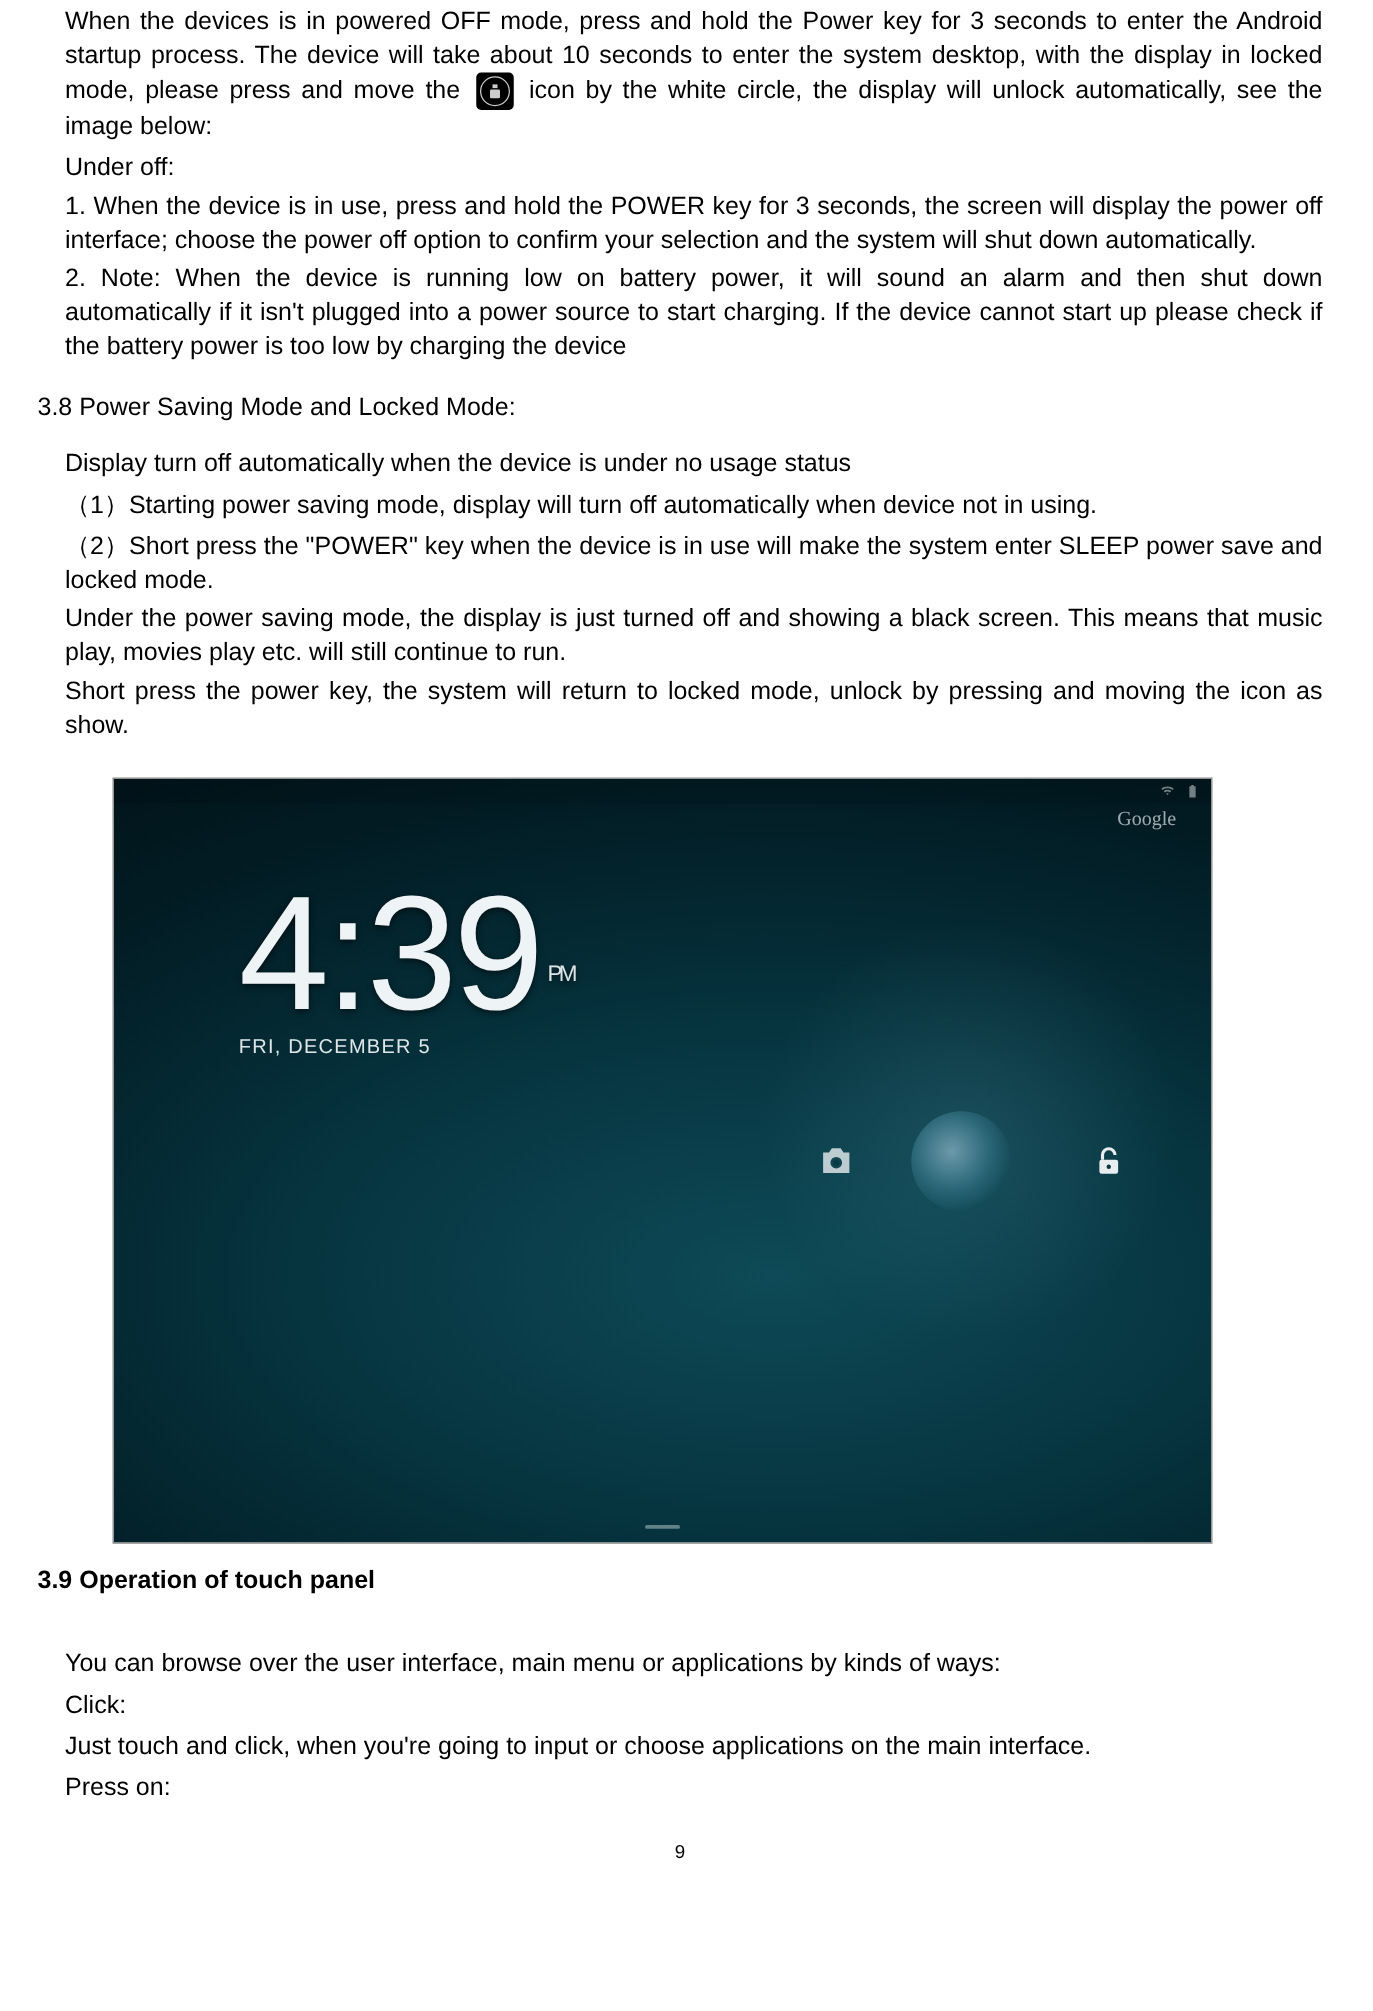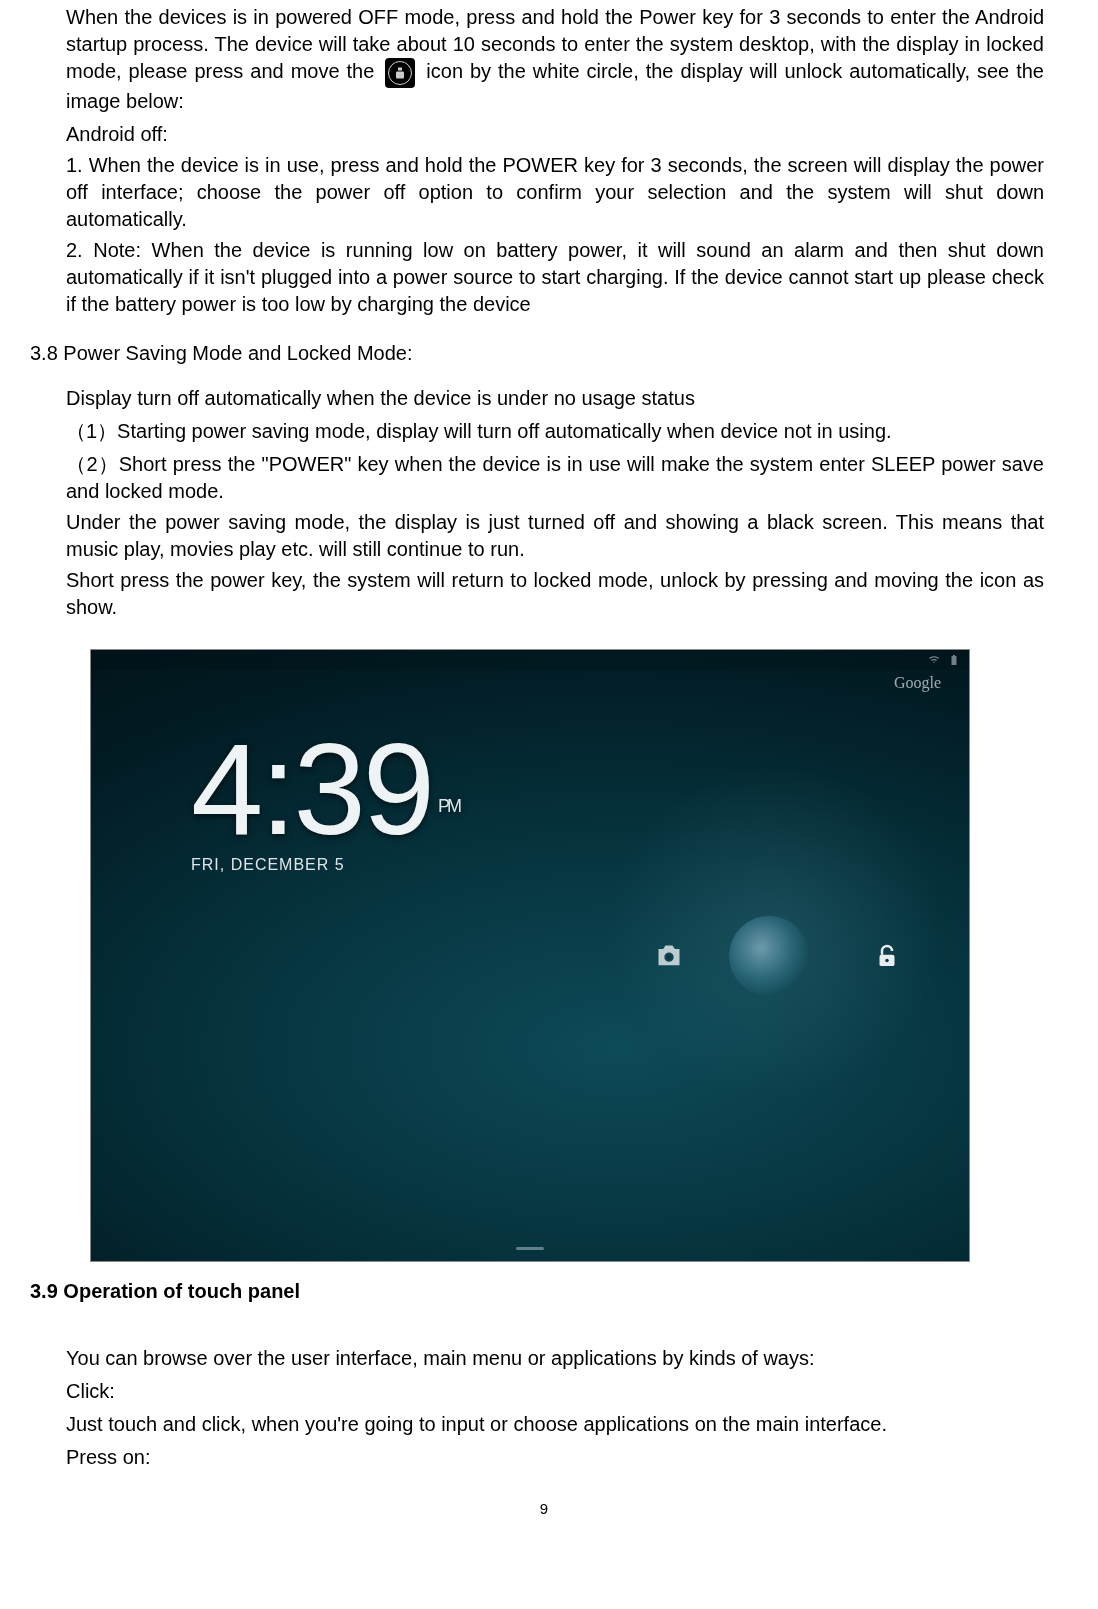--- a/index.html
+++ b/index.html
@@ -5,21 +5,21 @@
     * { box-sizing: border-box; margin: 0; padding: 0; }
     body {
       font-family: Arial, Helvetica, sans-serif;
       font-size: 20px;
       line-height: 1.35;
       color: #000;
       background: #fff;
       width: 1098px;
       padding: 0 40px 30px 30px;
     }
-    .para { margin: 4px 14px; }
+    .para { margin: 4px 0; }
     .justify { text-align: justify; }
     .ptop { margin-top: 6px; }
     .section-heading { margin: 22px 0 18px 0; }
     .section-heading-bold { font-weight: bold; margin: 16px 0 40px 0; }
     .indent { margin-left: 22px; }
     .lock-icon-inline {
       display: inline-block;
       width: 30px; height: 30px;
       background: #000;
       border-radius: 4px;
@@ -160,21 +160,21 @@
 </head>
 <body>
 
 <div class="indent">
   <p class="para justify">
     <span>When the devices is in powered OFF mode, press and hold the Power key for 3 seconds to enter the Android startup process. The device will take about 10 seconds to enter the system desktop, with the display in locked mode, please press and move the </span>
     <span class="lock-icon-inline"></span>
     <span> icon by the white circle, the display will unlock automatically, see the image below:</span>
   </p>
 
-  <p class="para ptop">Android off:</p>
+  <p class="para ptop">Under off:</p>
 
   <p class="para justify">1. When the device is in use, press and hold the POWER key for 3 seconds, the screen will display the power off interface; choose the power off option to confirm your selection and the system will shut down automatically.</p>
 
   <p class="para justify">2. Note: When the device is running low on battery power, it will sound an alarm and then shut down automatically if it isn't plugged into a power source to start charging. If the device cannot start up please check if the battery power is too low by charging the device</p>
 </div>
 
 <p class="section-heading">3.8 Power Saving Mode and Locked Mode:</p>
 
 <div class="indent">
   <p class="para">Display turn off automatically when the device is under no usage status</p>

